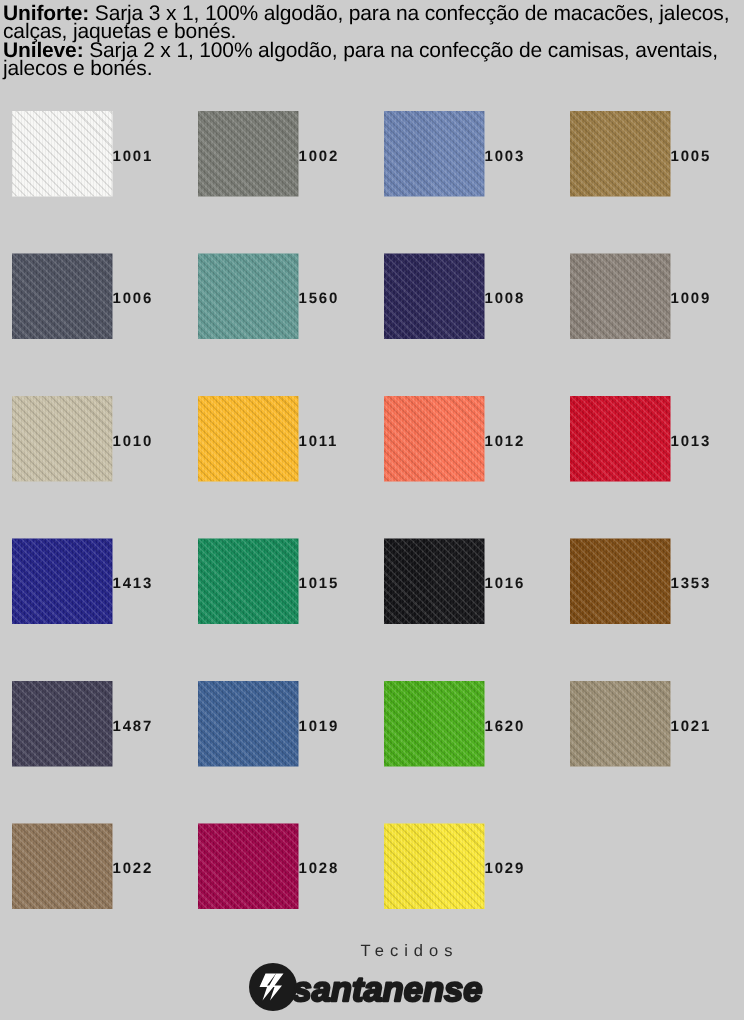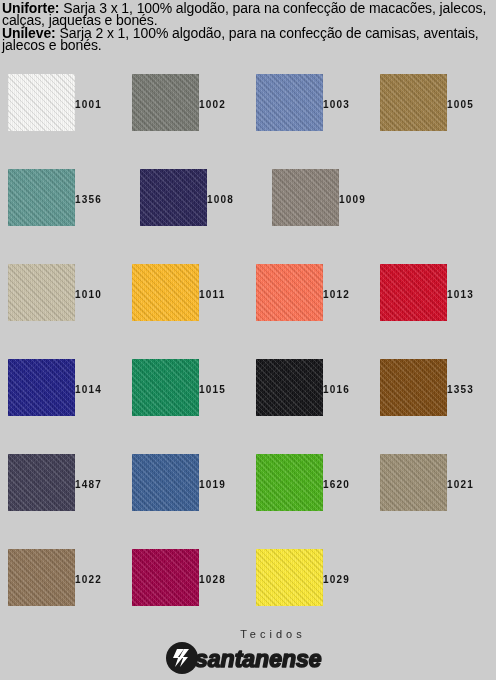--- a/index.html
+++ b/index.html
@@ -153,24 +153,30 @@
       </div>
       <div class="cell">
         <div class="swatch" style="background-color: rgb(154, 123, 68);">
           <div class="weave"></div>
         </div>
         <div class="code">1005</div>
       </div>
     </div>
     <div class="row">
       <div class="cell">
+        <div class="swatch" style="background-color: rgb(75, 79, 94);">
+          <div class="weave"></div>
+        </div>
+        <div class="code">1006</div>
+      </div>
+      <div class="cell">
         <div class="swatch" style="background-color: rgb(95, 151, 145);">
           <div class="weave"></div>
         </div>
-        <div class="code">1356</div>
+        <div class="code">1560</div>
       </div>
       <div class="cell">
         <div class="swatch" style="background-color: rgb(42, 36, 86);">
           <div class="weave"></div>
         </div>
         <div class="code">1008</div>
       </div>
       <div class="cell">
         <div class="swatch" style="background-color: rgb(138, 129, 120);">
           <div class="weave"></div>
@@ -202,21 +208,21 @@
           <div class="weave"></div>
         </div>
         <div class="code">1013</div>
       </div>
     </div>
     <div class="row">
       <div class="cell">
         <div class="swatch" style="background-color: rgb(32, 31, 134);">
           <div class="weave"></div>
         </div>
-        <div class="code">1014</div>
+        <div class="code">1413</div>
       </div>
       <div class="cell">
         <div class="swatch" style="background-color: rgb(18, 136, 86);">
           <div class="weave"></div>
         </div>
         <div class="code">1015</div>
       </div>
       <div class="cell">
         <div class="swatch" style="background-color: rgb(19, 19, 22);">
           <div class="weave"></div>

